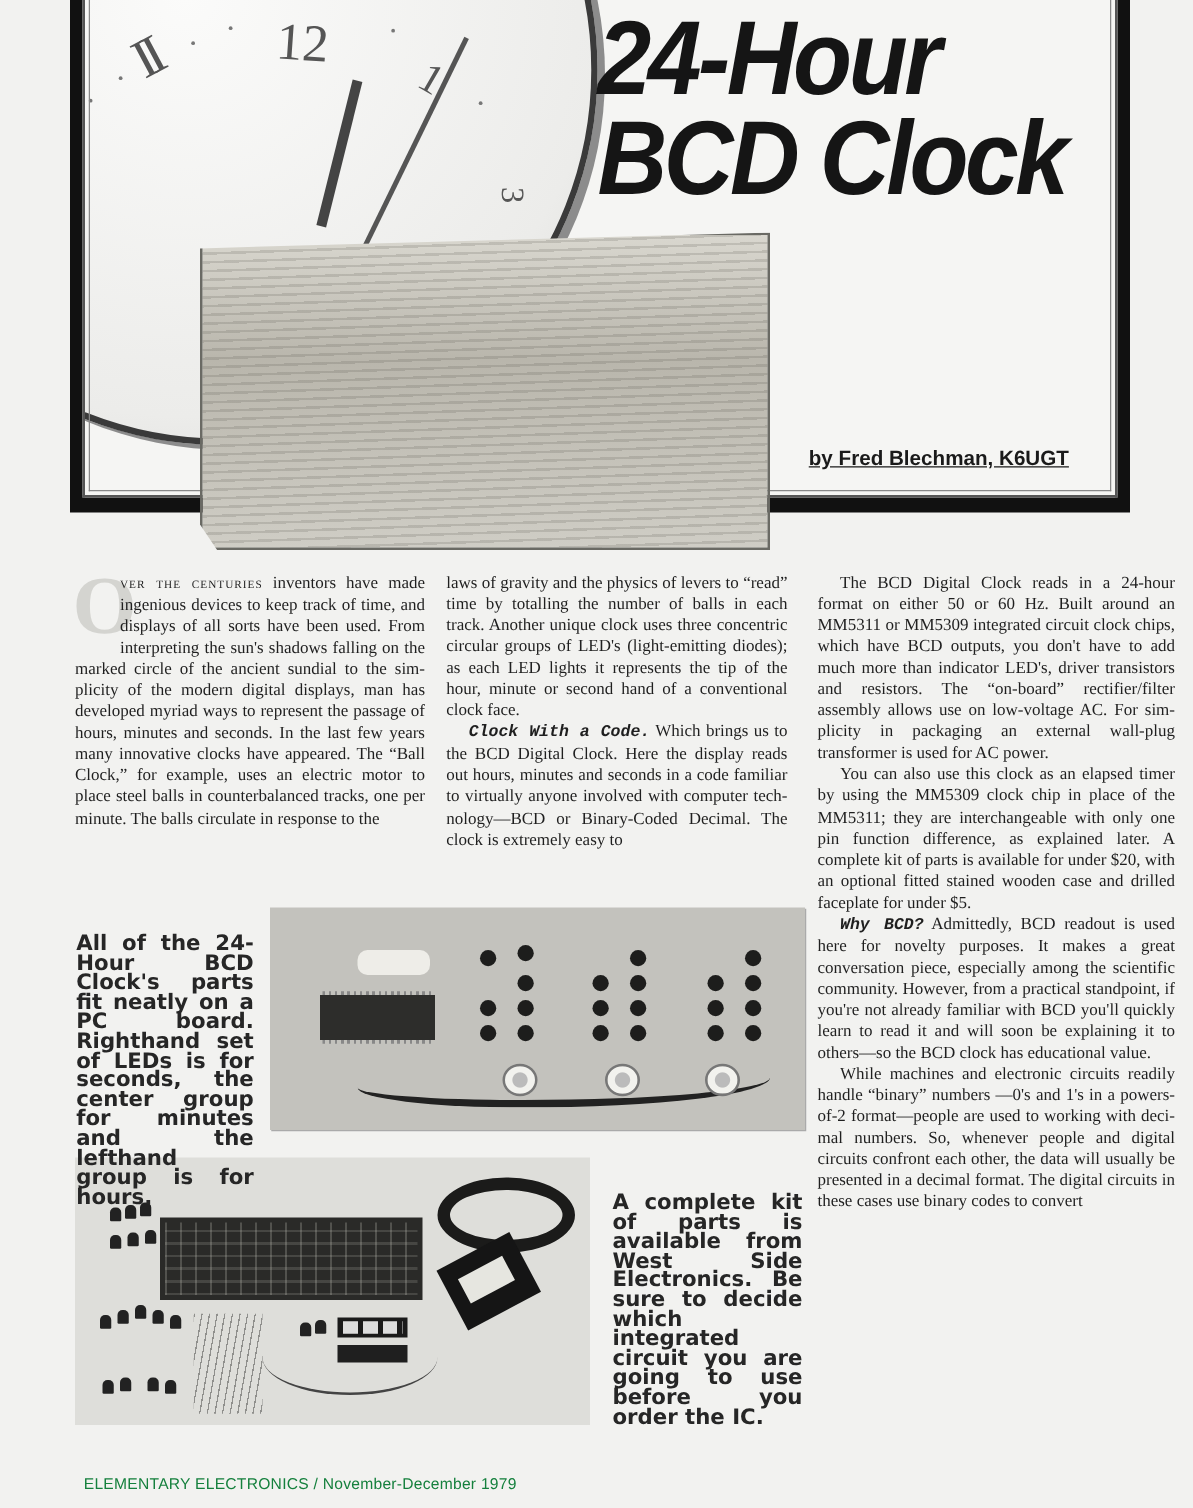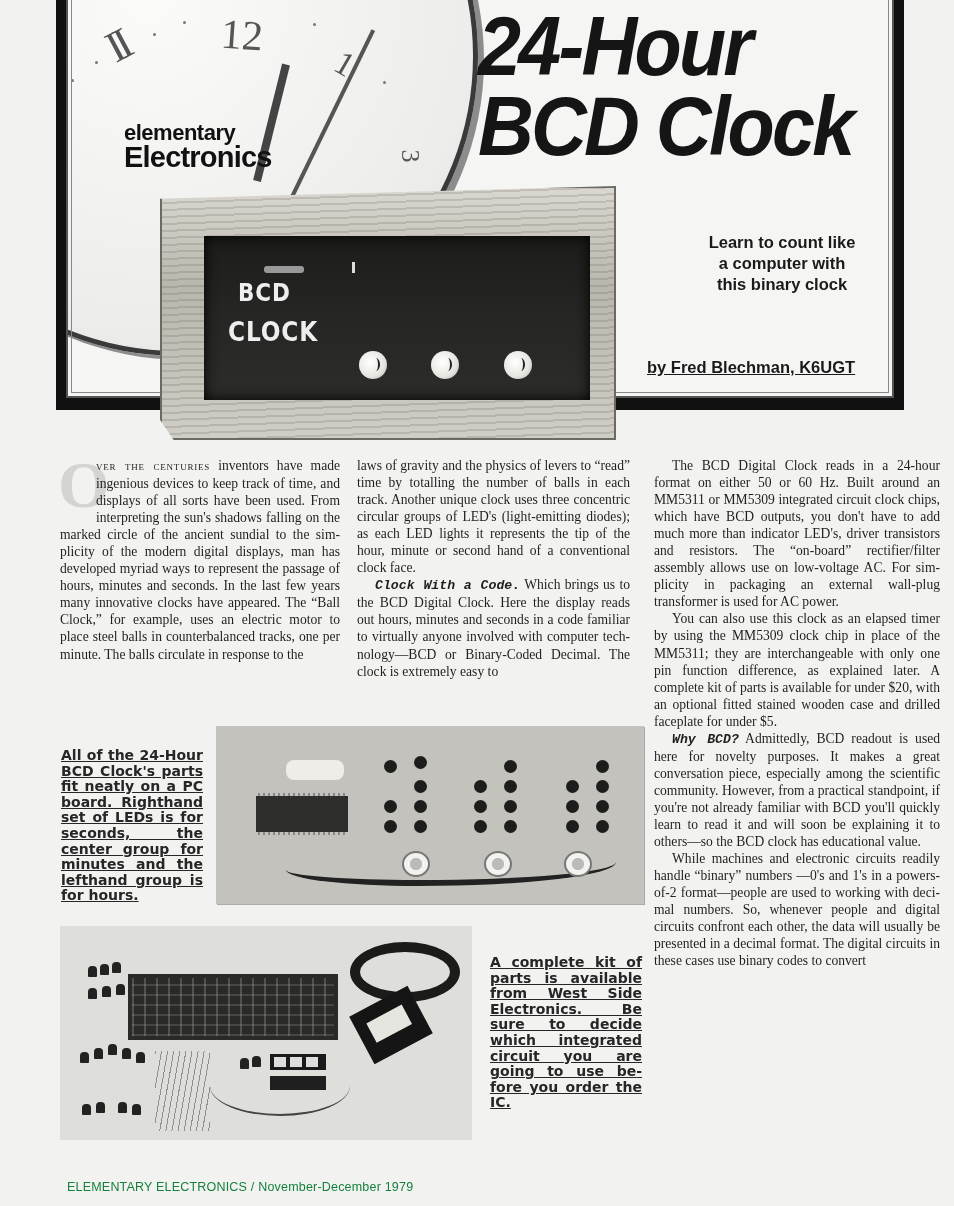--- a/index.html
+++ b/index.html
@@ -100,21 +100,21 @@
   .dropcap {
     float: left; font-size: 66px; line-height: 52px; height: 52px; width: 32px; margin: 2px 6px 0 -2px;
     color: #d4d4d0; font-family: "Liberation Serif", serif; font-weight: bold;
   }
   .smallcaps { font-variant: small-caps; letter-spacing: 0.8px; font-size: 12.6px; }
   .runin { font-family: Liberation Mono, monospace; font-weight: bold; font-style: italic; font-size: 13.2px; }
 
   
   .caption {
     position: absolute; font-family: "DejaVu Sans", sans-serif; font-weight: bold;
-    font-size: 14px; line-height: 15.6px; color: #262626; text-align: justify; text-decoration: underline;
+    font-size: 17px; line-height: 15.6px; color: #262626; text-align: justify;
   }
   .cap-1 { left: 61px; top: 748px; width: 142px; }
   .cap-2 { left: 490px; top: 955px; width: 152px; }
 
   
   .photo { position: absolute; background: #cfcfcb; overflow: hidden; }
   .photo-pcb { left: 216px; top: 726px; width: 428px; height: 178px; background: #c3c2bd; box-shadow: 1px 1px 0 #aaa; }
   .photo-kit { left: 60px; top: 926px; width: 412px; height: 214px; background: #dededa; }
 
   .pcb-ic { position: absolute; left: 40px; top: 70px; width: 92px; height: 36px; background: #2d2d2b; }
@@ -179,51 +179,33 @@
       <div class="clock-hand" style="left:405px;top:250px;width:4px;height:190px;transform:rotate(26deg);background:#555;"></div>
       <div class="clock-tick" style="left:300px;top:260px;"></div>
       <div class="clock-tick" style="left:270px;top:272px;"></div>
       <div class="clock-tick" style="left:212px;top:300px;"></div>
       <div class="clock-tick" style="left:188px;top:318px;"></div>
 
       <div class="clock-tick" style="left:430px;top:262px;"></div>
       <div class="clock-tick" style="left:500px;top:320px;"></div>
     </div>
 
-    <div class="logo" style="left:56px;top:126px;">
-      <div class="logo-top">elementary</div>
-      <div class="logo-bottom">Electronics</div>
-    </div>
 
     <div class="title" style="left:410px;">
       <div>24-Hour</div>
       <div>BCD Clock</div>
     </div>
 
-    <div class="subtitle" style="left:614px;">
-      <div>Learn to count like</div>
-      <div>a computer with</div>
-      <div>this binary clock</div>
-    </div>
 
     <div class="byline" style="left:579px;text-decoration:underline;">by Fred Blechman, K6UGT</div>
   </div>
 </div>
 
 <div class="wood-case">
   <div class="wood-grain"></div>
-  <div class="case-panel">
-    <div class="case-fuse"></div>
-    <div class="case-tick"></div>
-    <div class="case-label l1">BCD</div>
-    <div class="case-label l2">CLOCK</div>
-    <div class="knob" style="left:155px;"></div>
-    <div class="knob" style="left:227px;"></div>
-    <div class="knob" style="left:300px;"></div>
-  </div>
 </div>
 
 <div class="col col-1">
   <p class="noindent">
     <span class="dropcap">O</span><span class="smallcaps" style="text-transform:lowercase;">ver the centuries</span><span> inventors have made ingenious devices to keep track of time, and displays of all sorts have been used. From interpreting the sun's shadows falling on the marked circle of the ancient sundial to the sim­plicity of the modern digital displays, man has developed myriad ways to rep­resent the passage of hours, minutes and seconds. In the last few years many innovative clocks have appeared. The “Ball Clock,” for example, uses an electric motor to place steel balls in counterbalanced tracks, one per minute. The balls circulate in response to the</span>
   </p>
 </div>
 
 <div class="col col-2">
   <p class="noindent">laws of gravity and the physics of levers to “read” time by totalling the number of balls in each track. Another unique clock uses three concentric cir­cular groups of LED's (light-emitting diodes); as each LED lights it repre­sents the tip of the hour, minute or sec­ond hand of a conventional clock face.</p>

